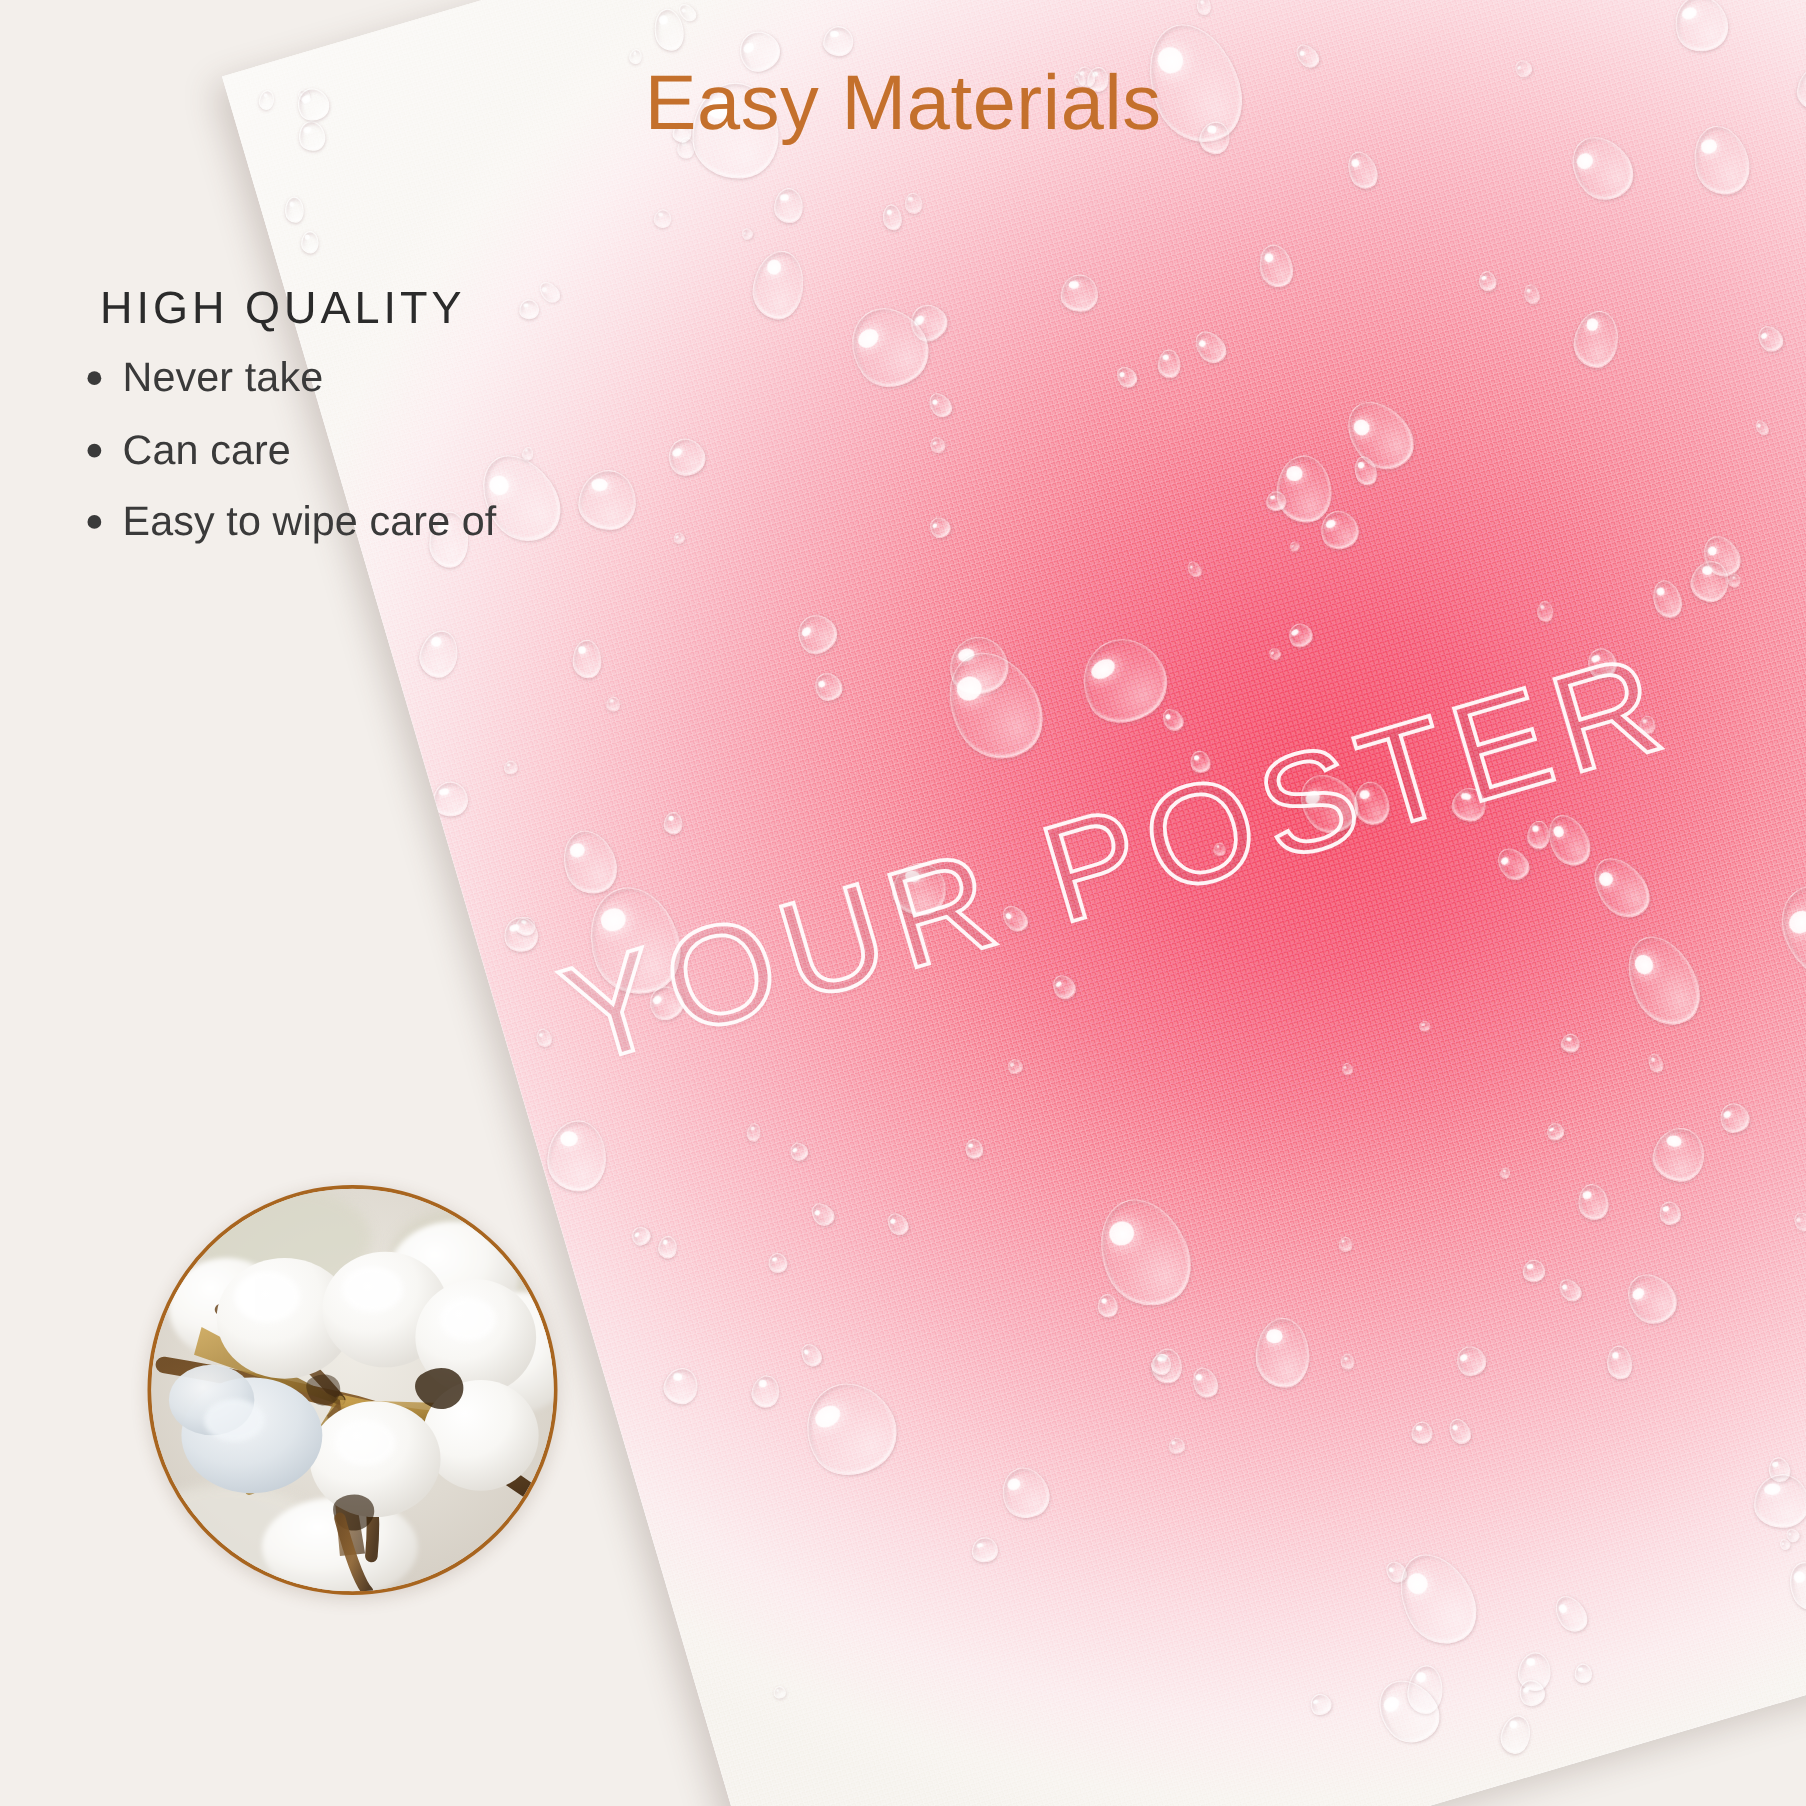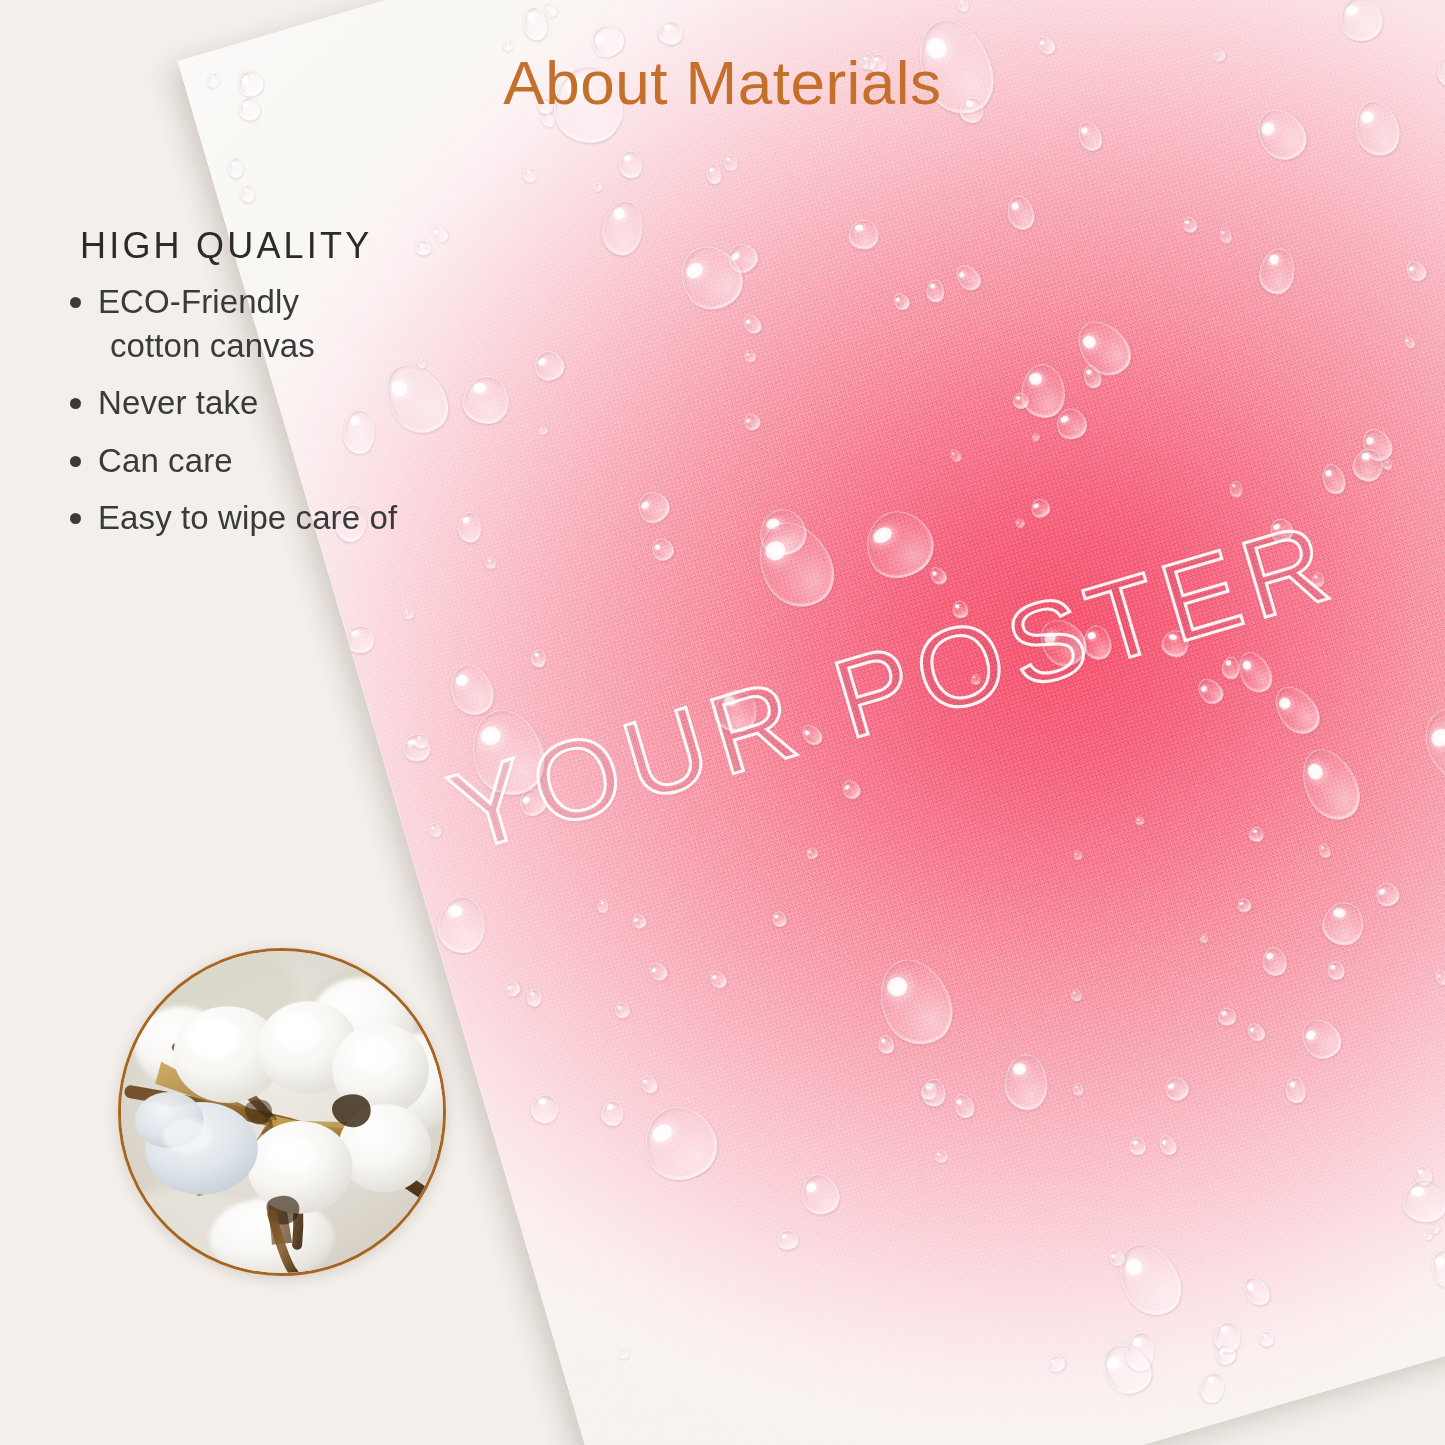--- a/index.html
+++ b/index.html
@@ -414,26 +414,25 @@
           <div class="drop" style="left: 802.553px; top: 1239.65px; width: 33.6956px; height: 40.2533px; transform: rotate(-26.4deg);"></div>
           <div class="drop" style="left: 155.558px; top: 1105.02px; width: 12.7779px; height: 17.4546px; transform: rotate(-17.2deg);"></div>
           <div class="drop" style="left: 346.638px; top: 119.038px; width: 66.7959px; height: 74.7546px; transform: rotate(11.9deg);"></div>
           <div class="drop" style="left: 993.974px; top: 280.584px; width: 10.7665px; height: 11.6862px; transform: rotate(-27.5deg); opacity: 0.78;"></div>
         </div>
     </div>
   </div>
 
   <div id="your-poster">YOUR POSTER</div>
 
-  <div id="page-title">About Materials</div>
+  <div id="page-title">Easy Materials</div>
 
   <div id="info-block">
     <div id="eyebrow-high-quality">HIGH QUALITY</div>
     <ul id="feature-list">
-        <li><span class="dot"></span><span>ECO-Friendly</span><span class="ln2">cotton canvas</span></li>
         <li><span class="dot"></span><span>Never take</span></li>
         <li><span class="dot"></span><span>Can care</span></li>
         <li><span class="dot"></span><span>Easy to wipe care of</span></li>
       </ul>
   </div>
 
   <div id="cotton-circle">
     <svg id="cotton-photo" viewBox="0 0 320 320" preserveAspectRatio="xMidYMid slice">
       <defs>
         <radialGradient id="bg0" cx="50%" cy="40%" r="75%">

